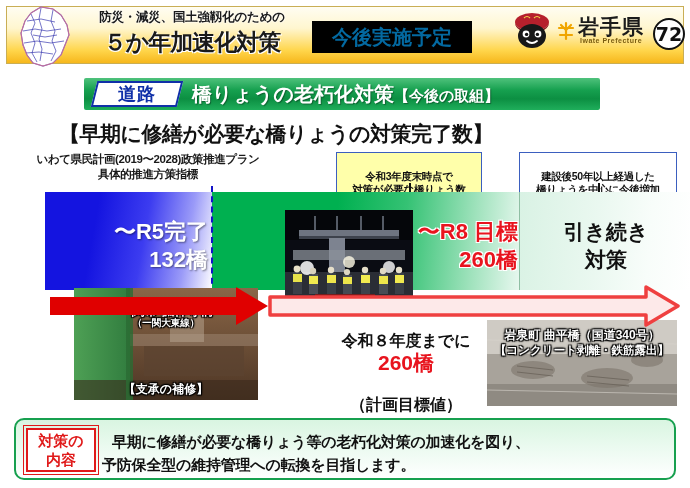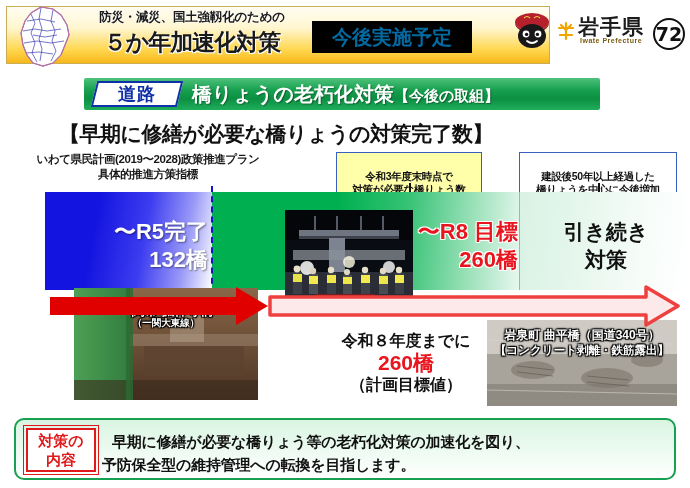--- a/index.html
+++ b/index.html
@@ -7,21 +7,21 @@
     width: 690px; height: 488px;
     font-family: "Liberation Sans", "DejaVu Sans", sans-serif;
     background: #ffffff;
     overflow: hidden;
     position: relative;
   }
   #page { position: relative; width: 690px; height: 488px; background:#fff; }
 
   
   .header {
-    position: absolute; left: 6px; top: 6px; width: 544px; height: 58px;
+    position: absolute; left: 6px; top: 6px; width: 678px; height: 58px;
     background: linear-gradient(180deg,#fffdf2 0%,#fff6cf 38%,#ffd54a 78%,#f6b71c 100%);
     border: 1px solid #c9ae55;
   }
   .hdr-map {
     position: absolute; left: 4px; top: -2px; width: 70px; height: 64px;
   }
   .hdr-text {
     position: absolute; left: 70px; top: 2px; width: 230px; text-align: center;
     color: #1a1a1a;
   }
@@ -192,21 +192,21 @@
   
   .arrow-solid { position: absolute; left: 50px; top: 285px; width: 220px; height: 42px; }
   .arrow-open { position: absolute; left: 268px; top: 285px; width: 412px; height: 42px; }
 
   .center-note {
     position: absolute; left: 300px; top: 330px; width: 212px; text-align: center;
     line-height: 22px; white-space: nowrap;
   }
   .cn1 { font-size: 16px; font-weight: bold; color: #111; }
   .cn2 { font-size: 21px; font-weight: bold; color: #e8141e; }
-  .cn3 { font-size: 16px; font-weight: bold; color: #111; }
+  .cn3 { font-size: 16px; font-weight: bold; color: #111; margin-top: 20px; }
 
   
   .bottombox {
     position: absolute; left: 14px; top: 418px; width: 662px; height: 62px;
     background: linear-gradient(180deg,#d9f5e1 0%,#eafaef 45%,#ffffff 100%);
     border: 2px solid #17a04f;
     border-radius: 10px;
   }
   .bb-tag {
     position: absolute; left: 10px; top: 8px; width: 70px; height: 44px;
@@ -393,20 +393,21 @@
       <rect x="56" y="0" width="128" height="112" fill="url(#g2)"></rect>
       <rect x="56" y="46" width="128" height="12" fill="#9a8470" opacity="0.55"></rect>
       <rect x="70" y="58" width="100" height="30" fill="#5b4331" opacity="0.7"></rect>
       <rect x="96" y="14" width="34" height="40" fill="#b9a894" opacity="0.5"></rect>
       <rect x="0" y="92" width="184" height="20" fill="#3a2a1c" opacity="0.6"></rect>
       <rect x="52" y="0" width="7" height="112" fill="#2a6b33" opacity="0.8"></rect>
     </svg>
   </div>
   <div class="cap cap-left-1">一関市 狐禅寺橋</div>
   <div class="cap cap-left-2">（一関大東線）</div>
+  <div class="cap cap-left-3">【支承の補修】</div>
 
   <div class="photo-spall">
     <svg viewBox="0 0 190 86" width="190" height="86">
       <rect width="190" height="86" fill="#b9b4ad"></rect>
       <rect x="0" y="0" width="190" height="34" fill="#cfcbc4"></rect>
       <rect x="0" y="34" width="190" height="30" fill="#a8a39b"></rect>
       <rect x="0" y="64" width="190" height="22" fill="#8f8a82"></rect>
       <g fill="#7d766c" opacity="0.6">
         <ellipse cx="46" cy="50" rx="22" ry="9"></ellipse>
         <ellipse cx="120" cy="58" rx="26" ry="10"></ellipse>

